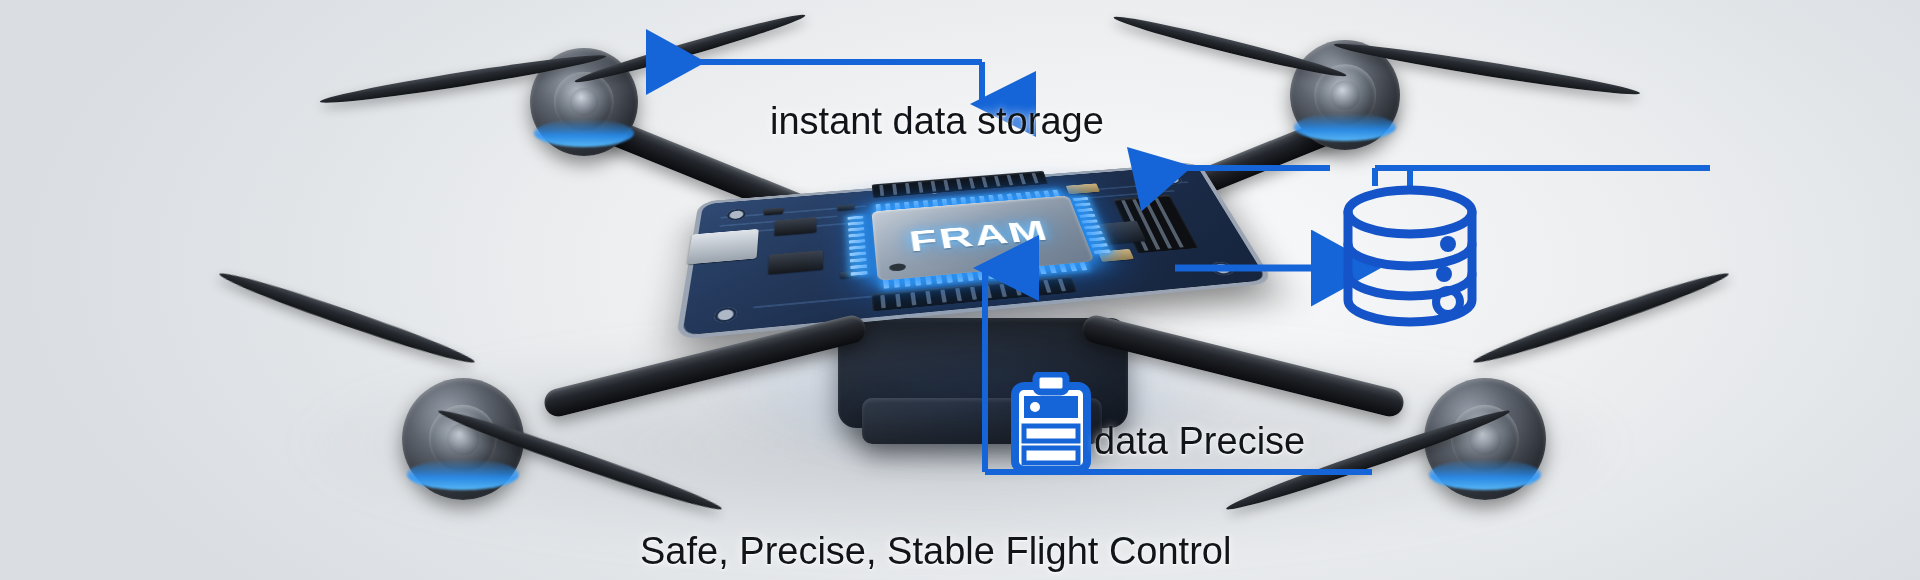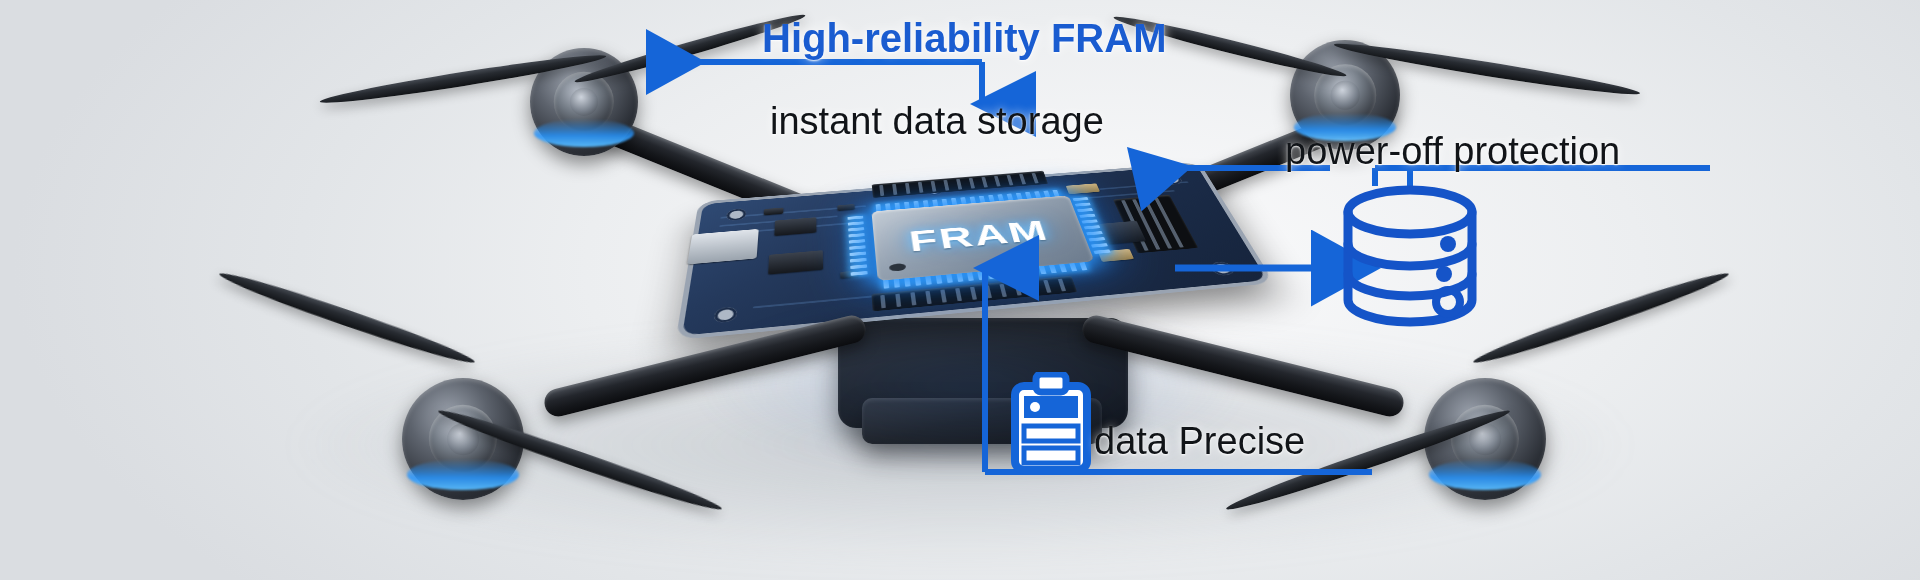--- a/index.html
+++ b/index.html
@@ -353,22 +353,21 @@
 
   <svg class="logicon" style="left:1010px;top:372px;" width="82" height="104" viewBox="0 0 82 104">
     <rect x="5" y="14" width="72" height="84" rx="9" fill="#ffffff" stroke="#1565d8" stroke-width="8"></rect>
     <rect x="26" y="2" width="30" height="18" rx="5" fill="#ffffff" stroke="#1565d8" stroke-width="7"></rect>
     <rect x="14" y="24" width="54" height="22" fill="#1565d8"></rect>
     <circle cx="25" cy="35" r="5" fill="#ffffff"></circle>
     <rect x="14" y="54" width="54" height="15" fill="#ffffff" stroke="#1565d8" stroke-width="5"></rect>
     <rect x="14" y="76" width="54" height="15" fill="#ffffff" stroke="#1565d8" stroke-width="5"></rect>
   </svg>
 
-  <div class="label blue" style="left:762px;top:16px;font-size:40px;">High-reliability FRAM</div>
 
   <div class="label" style="left:770px;top:100px;font-size:38px;">instant data storage</div>
 
-  <div class="label" style="left:1285px;top:130px;font-size:38px;">power-off protection</div>
 
   <div class="label" style="left:1094px;top:420px;font-size:38px;">data Precise</div>
 
+  <div class="label" style="left:640px;top:530px;font-size:38px;">Safe, Precise, Stable Flight Control</div>
 
 </div>
 
 </body></html>

